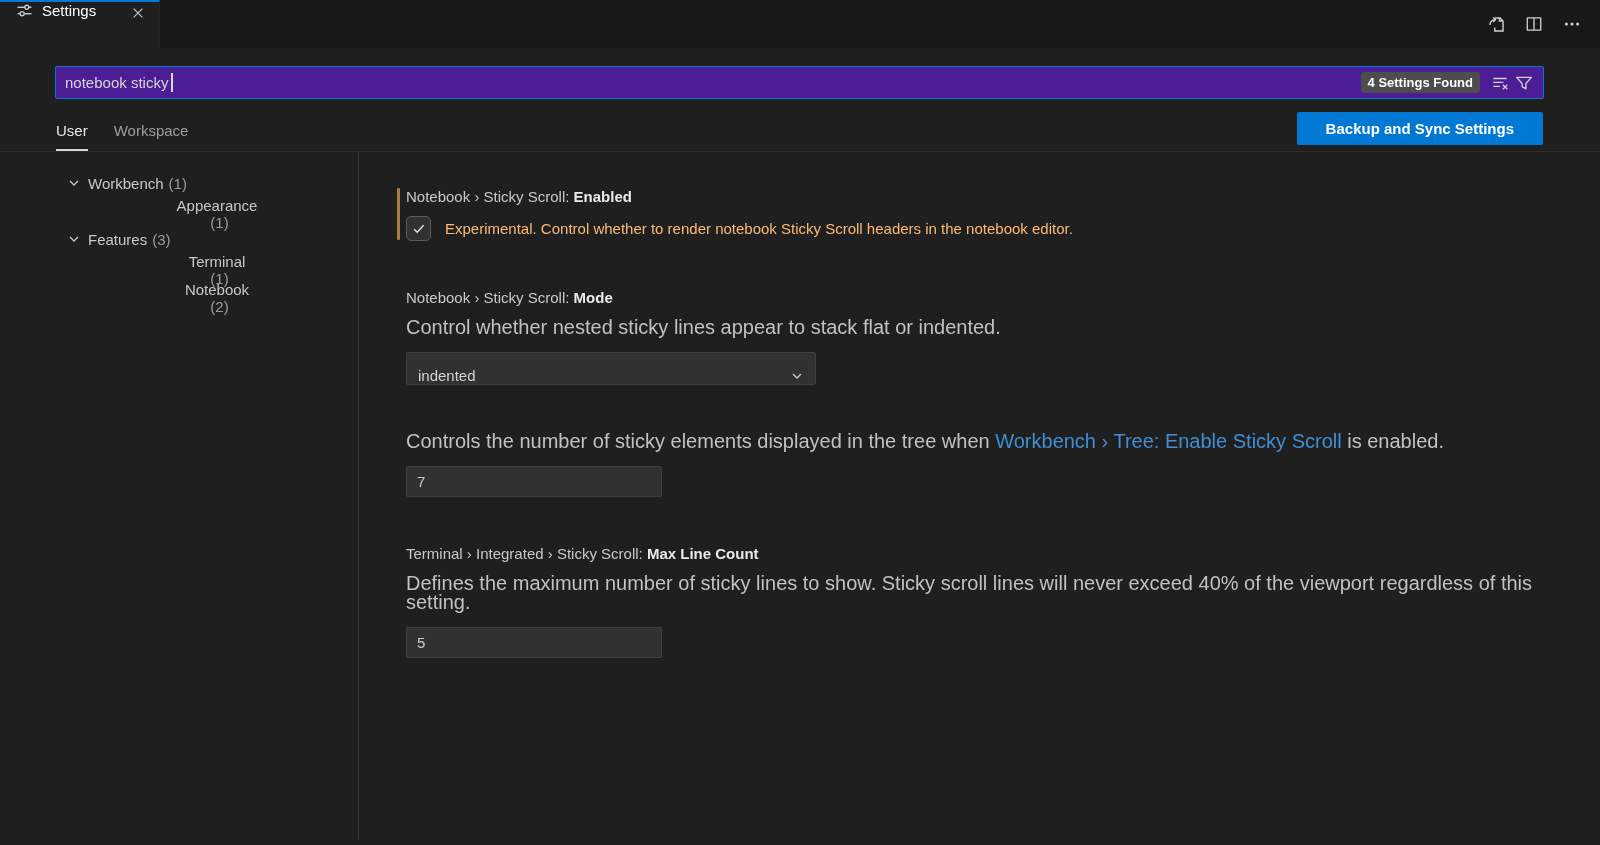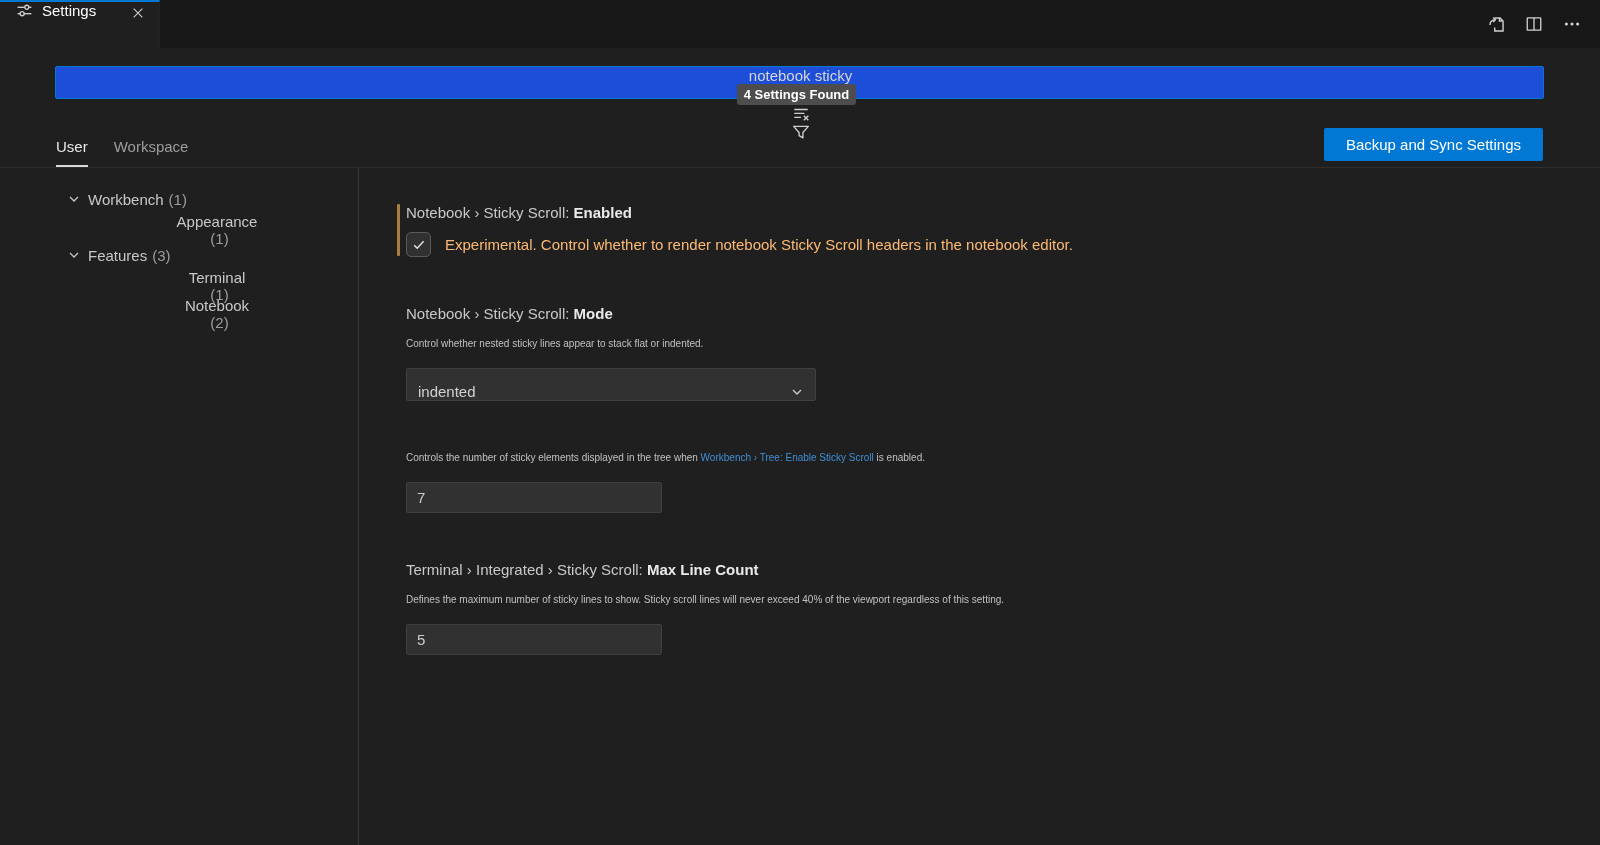--- a/index.html
+++ b/index.html
@@ -33,66 +33,66 @@
     display:flex; align-items:center; gap:10px;
   }
   .icon-btn {
     width:28px; height:28px; display:flex; align-items:center; justify-content:center;
     border-radius:4px; color:#cfcfcf; cursor:pointer;
   }
 
   
   .editor-header { padding:18px 56px 0 55px; }
   .search-box {
-    height:33px; background:#1d4ed8;
+    height:33px; background:#4c1d95;
     border:1px solid #0078d4; border-radius:2px;
-    display:flex; align-items:center; padding:0 7px 0 9px;flex-direction:column;
+    display:flex; align-items:center; padding:0 7px 0 9px;
   }
   .search-text { font-size:15px; color:#d6d6d6; white-space:pre; }
   .caret { display:inline-block; width:2px; height:19px; background:#d8d8d8; margin-left:3px; }
   .search-spacer { flex:1; }
   .count-badge {
     background:#4d4d4d; color:#ffffff; font-size:13px; font-weight:600;
     padding:3px 7px; border-radius:3px; margin-right:8px; white-space:nowrap;
   }
   .search-icon-btn {
     width:24px; height:24px; display:flex; align-items:center; justify-content:center;
     color:#d0d0d0; border-radius:4px; cursor:pointer;
   }
 
   .scope-row { margin-top:13px; display:flex; align-items:flex-end; padding:0 1px; }
   .scope-tab { font-size:15px; padding-bottom:10px; cursor:pointer; }
   .scope-tab.active { color:#e8e8e8; border-bottom:2px solid #d7d7d7; }
   .scope-tab.inactive { color:#9d9d9d; margin-left:26px; border-bottom:2px solid transparent; }
   .sync-btn {
     margin-left:auto; margin-bottom:6px;
     background:#0078d4; color:#ffffff; border:none; border-radius:2px;
-    font-size:15px; font-weight:400; font-family:"Liberation Sans", sans-serif;
-    padding:8px 22px; cursor:pointer;margin-top:16px;
+    font-size:15px; font-weight:700; font-family:"Liberation Sans", sans-serif;
+    padding:8px 29px; cursor:pointer;
   }
   .header-sep { height:1px; background:#2e2e2e; margin:0; }
 
   
   .page-body { display:flex; height:688px; }
   .toc { width:358px; padding-top:17px; flex:none; }
   .toc-row { height:28px; display:flex; align-items:center; font-size:15px; color:#c8c8c8; cursor:pointer; }
   .toc-row .twistie { width:16px; height:16px; margin-left:66px; margin-right:6px; color:#c8c8c8; }
   .toc-row.child { padding-left:76px;flex-direction:column; }
   .toc-count { color:#9d9d9d; margin-left:5px; }
   .splitter { width:1px; background:#353535; cursor:col-resize; }
 
   .settings-list { flex:1; padding:35px 40px 0 47px; }
   .setting { position:relative; margin-bottom:47px; }
   .setting.modified::before {
     content:""; position:absolute; left:-9px; top:1px; bottom:1px; width:3px;
     background:#aa7d41; border-radius:1px;
   }
   .setting-title { font-size:15px; color:#c9c9c9; line-height:19px; }
   .setting-title .title-name { font-weight:700; color:#eaeaea; }
-  .setting-desc { margin-top:11px; font-size:10px; color:#c1c1c1; line-height:19px; }
+  .setting-desc { margin-top:11px; font-size:20px; color:#c1c1c1; line-height:19px; }
   .setting-desc a { color:#3f8fd6; text-decoration:none; cursor:pointer; }
 
   .checkbox-row { margin-top:10px; display:flex; align-items:center; }
   .checkbox {
     width:25px; height:25px; background:#313131;
     border:1px solid #5a5a5a; border-radius:5px;
     display:flex; align-items:center; justify-content:center;
     cursor:pointer; flex:none;
   }
   .checkbox-desc { margin-left:14px; font-size:15px; color:#fdba74; }

